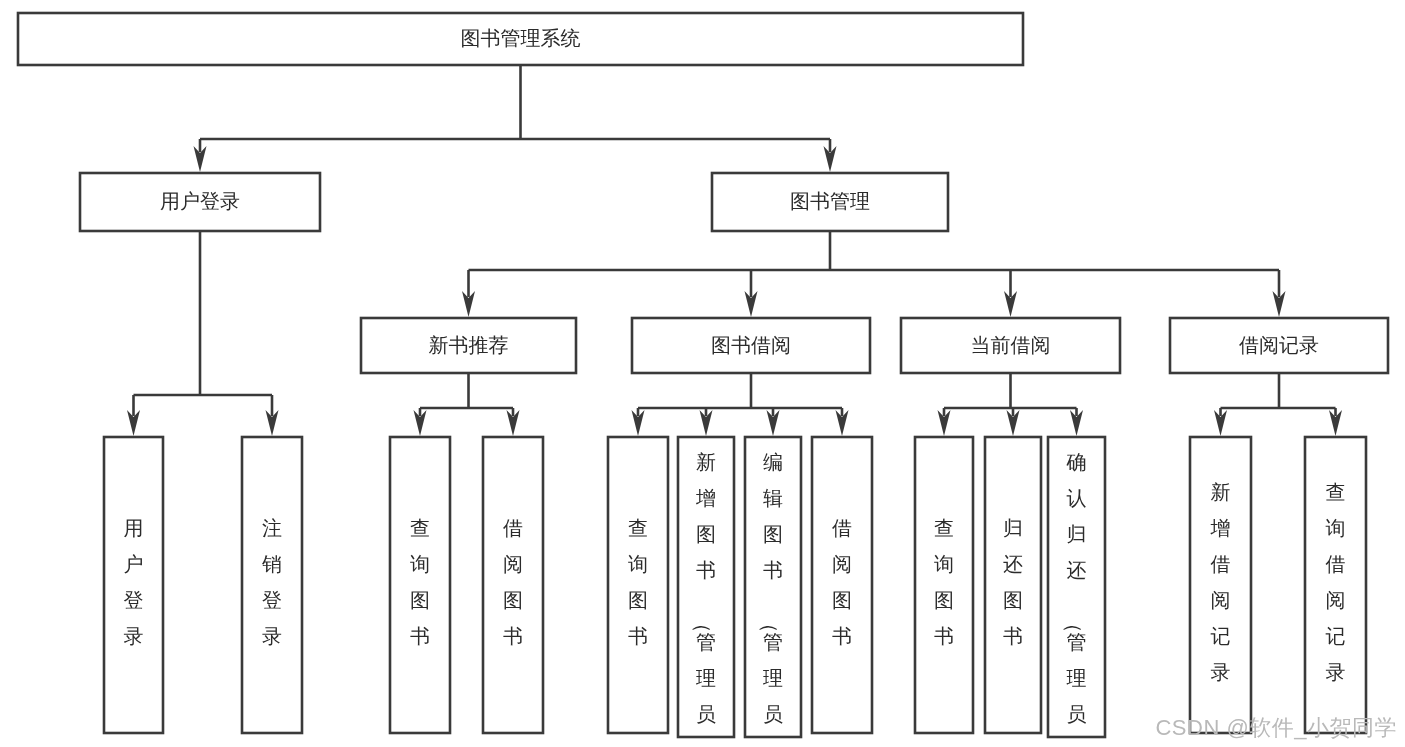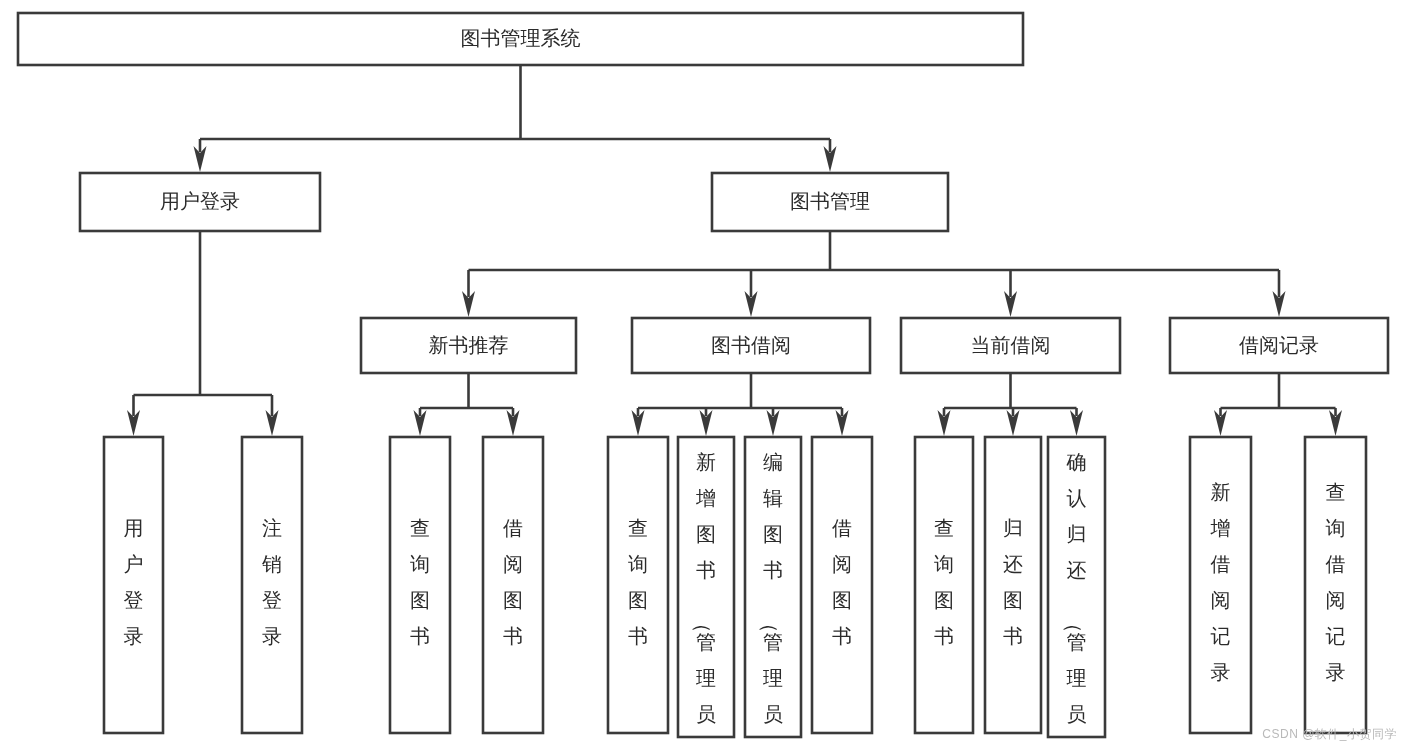--- a/index.html
+++ b/index.html
@@ -18,21 +18,21 @@
     text-anchor:middle;dominant-baseline:middle;
   }
   .vlabel{
     font-family:"Liberation Sans","DejaVu Sans",sans-serif;
     font-size:20px;fill:#2b2b2b;
     text-anchor:middle;
   }
   .watermark{
     position:absolute;right:8px;bottom:4px;
     font-family:"Liberation Sans","DejaVu Sans",sans-serif;
-    font-size:12px;color:#b9b9b9;white-space:nowrap;
+    font-size:22px;color:#b9b9b9;white-space:nowrap;
     letter-spacing:0.5px;
   }
 </style>
 </head>
 <body>
 
 <svg id="diagram" viewBox="0 0 1405 747">
     <g>
       <g>
         <path class="edge" d="M 520.5 65 L 520.5 139"></path>

